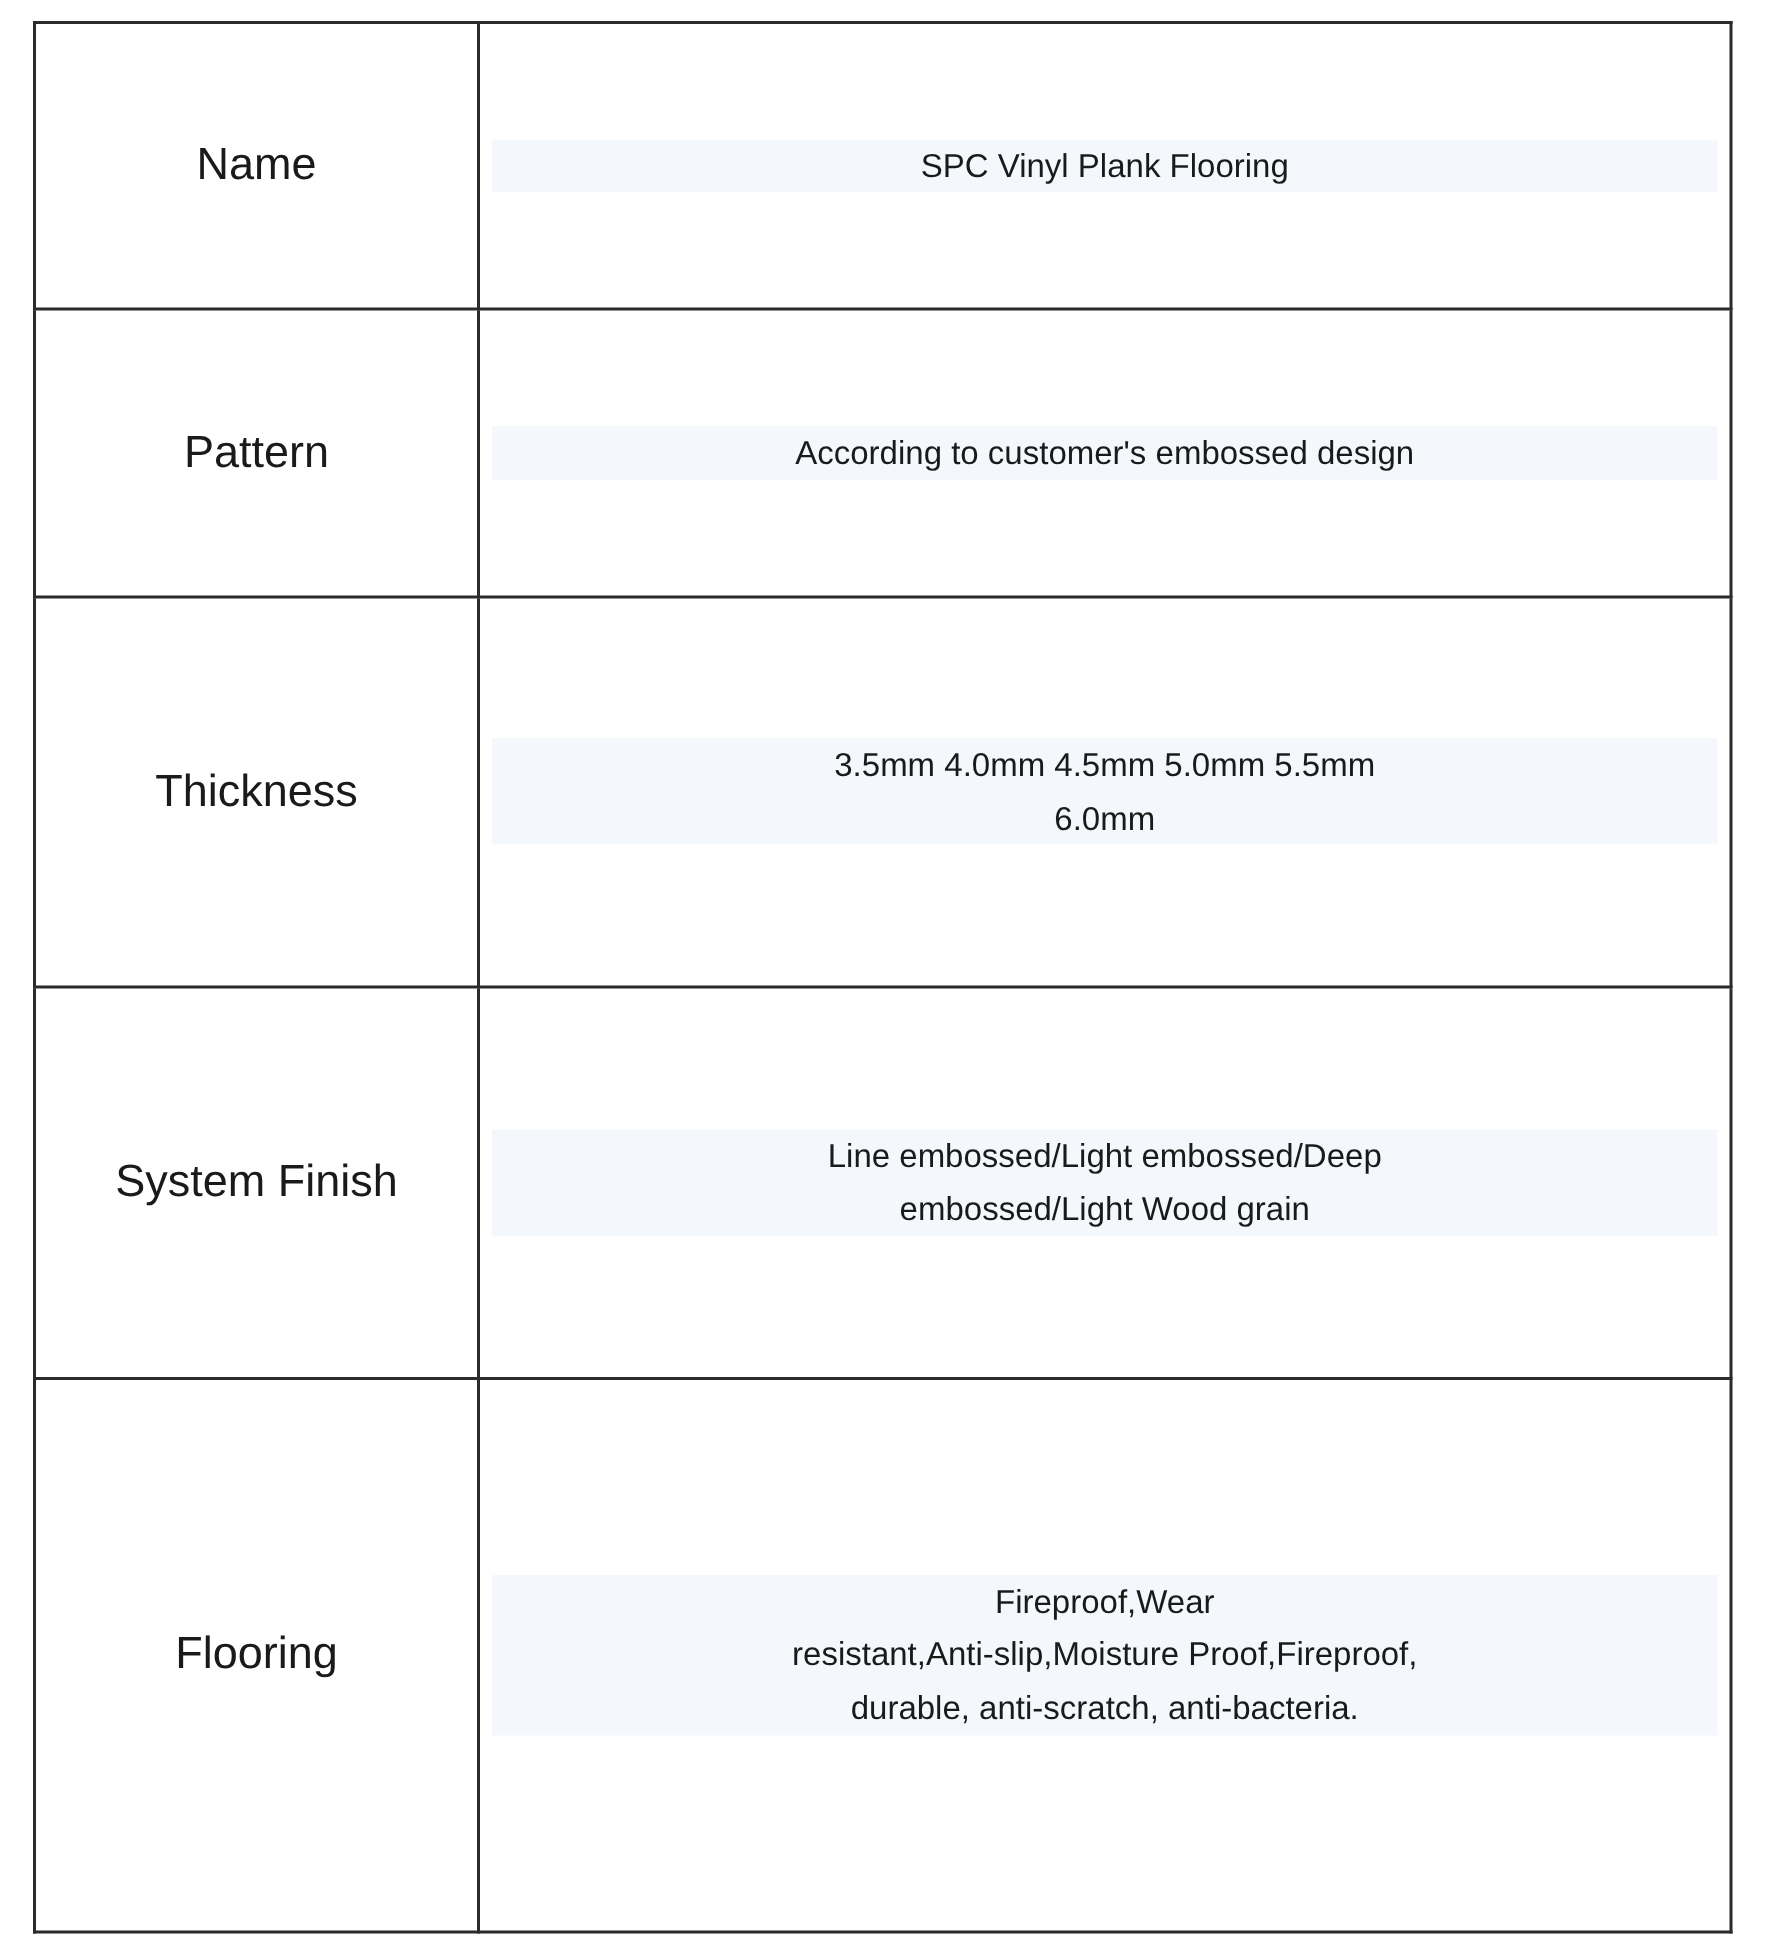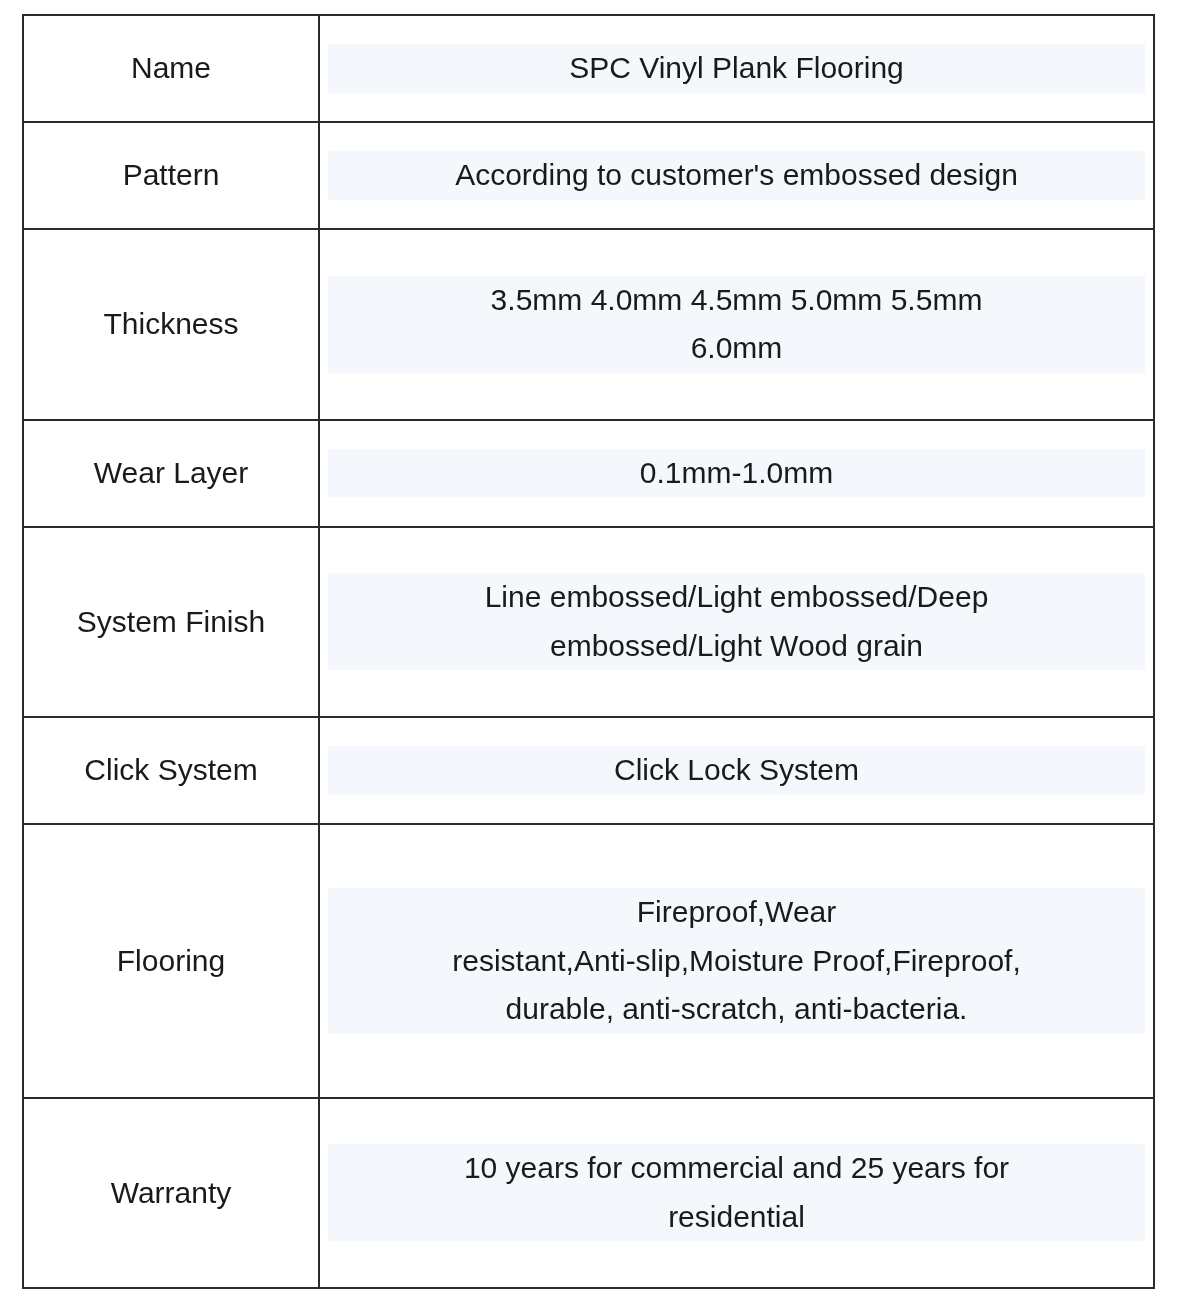--- a/index.html
+++ b/index.html
@@ -34,21 +34,21 @@
     vertical-align: middle;
     padding: 6px 8px;
     line-height: 1.62;
   }
   td.label-cell {
     width: 278px;
     font-size: 30px;
     color: #1a1a1a;
   }
   td.value-cell {
-    font-size: 30px;
+    font-size: 22px;
     color: #1a1a1a;
   }
   .hl {
     background: #f4f7fb;
   }
   .val-line {
     display: block;
   }
 </style>
 </head>
@@ -70,48 +70,29 @@
         </td>
       </tr>
       <tr>
         <td class="label-cell">Thickness</td>
         <td class="value-cell">
           <span class="val-line hl">3.5mm 4.0mm 4.5mm 5.0mm 5.5mm</span>
           <span class="val-line hl">6.0mm</span>
         </td>
       </tr>
       <tr>
-        <td class="label-cell">Wear Layer</td>
-        <td class="value-cell">
-          <span class="val-line hl">0.1mm-1.0mm</span>
-        </td>
-      </tr>
-      <tr>
         <td class="label-cell">System Finish</td>
         <td class="value-cell">
           <span class="val-line hl">Line embossed/Light embossed/Deep</span>
           <span class="val-line hl">embossed/Light Wood grain</span>
-        </td>
-      </tr>
-      <tr>
-        <td class="label-cell">Click System</td>
-        <td class="value-cell">
-          <span class="val-line hl">Click Lock System</span>
         </td>
       </tr>
       <tr>
         <td class="label-cell">Flooring</td>
         <td class="value-cell">
           <span class="val-line hl">Fireproof,Wear</span>
           <span class="val-line hl">resistant,Anti-slip,Moisture Proof,Fireproof,</span>
           <span class="val-line hl">durable, anti-scratch, anti-bacteria.</span>
         </td>
       </tr>
-      <tr>
-        <td class="label-cell">Warranty</td>
-        <td class="value-cell">
-          <span class="val-line hl">10 years for commercial and 25 years for</span>
-          <span class="val-line hl">residential</span>
-        </td>
-      </tr>
     </tbody>
   </table>
 </div>
 
 </body></html>

